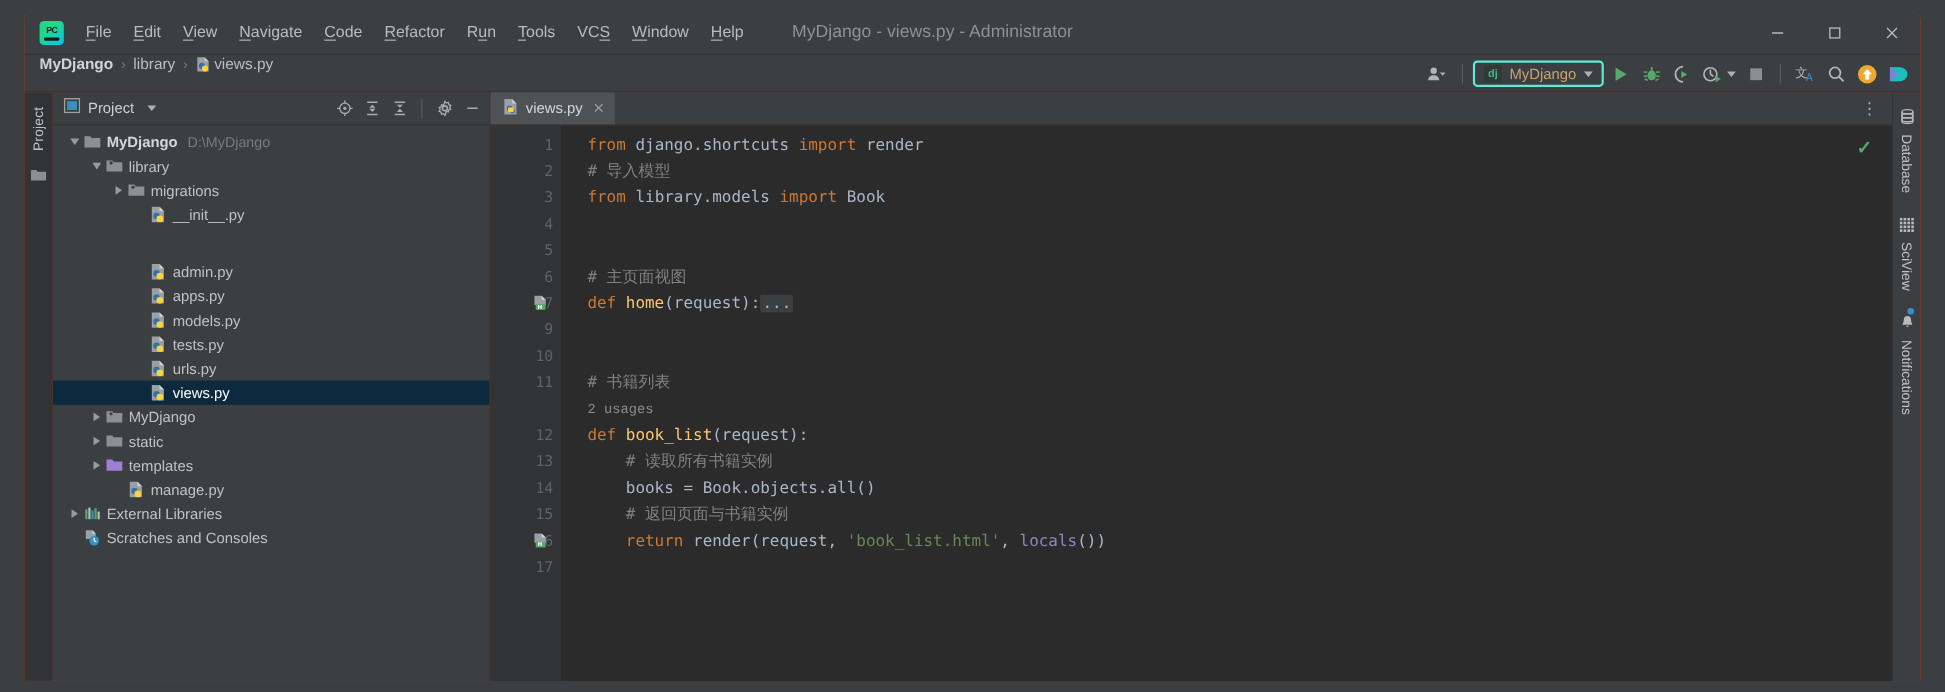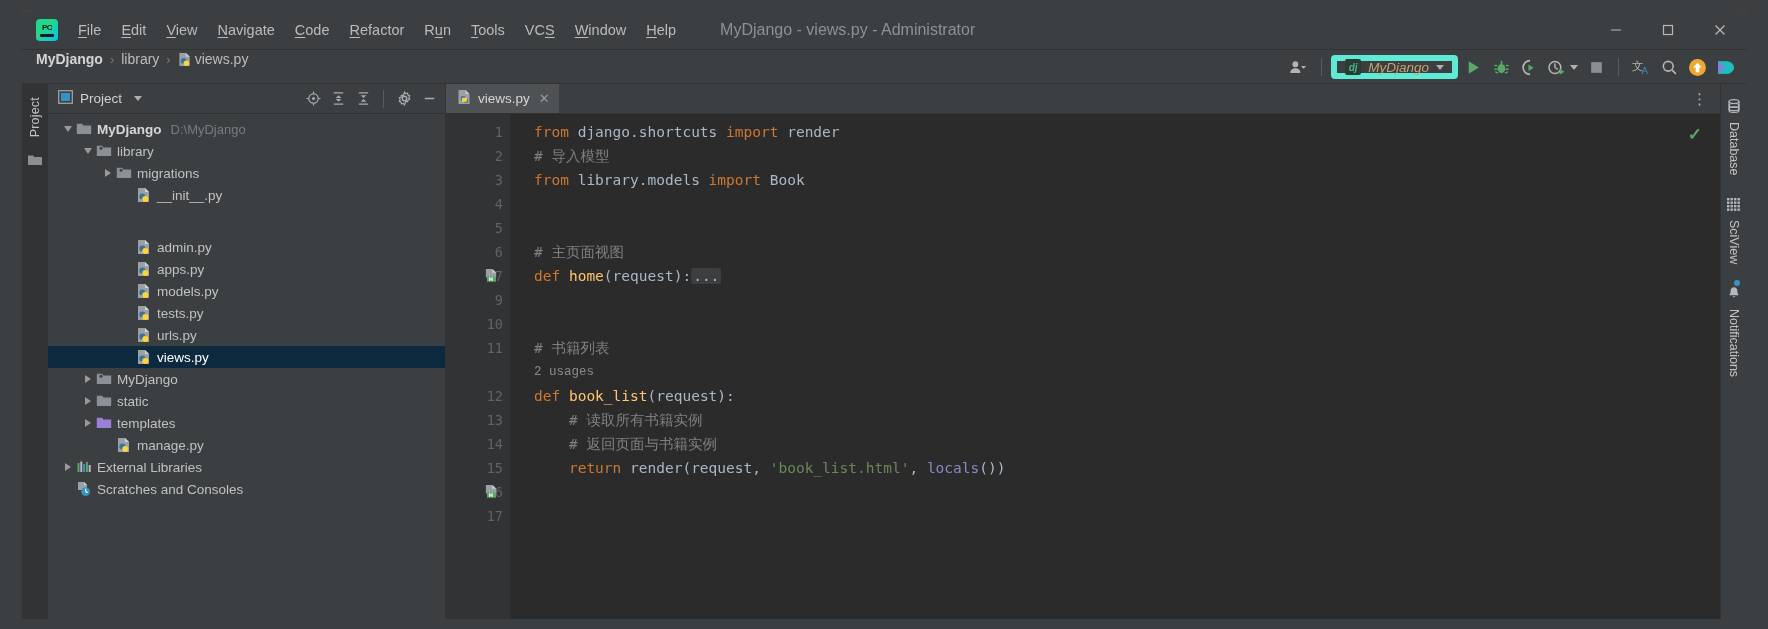--- a/index.html
+++ b/index.html
@@ -86,21 +86,21 @@
   }
   .tb-btn {
     height: 26px; min-width: 26px;
     display: flex; align-items: center; justify-content: center;
     border-radius: 4px; color: #b4b4b4; padding: 0 3px;
   }
   .vsep { width: 1px; height: 18px; background: #5a5d5f; margin: 0 7px; }
   .run-config {
     display: flex; align-items: center; gap: 7px;
     height: 24px; padding: 0 8px;
-    border: 6px solid #5eead4; border-radius: 4px; font-style: italic;
+    border: 2px solid #5eead4; border-radius: 4px;
   }
   .run-config .dj-icon {
     width: 16px; height: 16px; border-radius: 2px;
     background: #2e3b35; color: #44b78b;
     font-size: 10px; font-weight: bold;
     display: flex; align-items: center; justify-content: center;
   }
   .run-config .rc-label { font-size: 13.5px; color: #c9a26d; }
   .caret {
     width: 0; height: 0;
@@ -736,20 +736,21 @@
             <div class="cline"></div>
             <div class="cline"></div>
             <div class="cline"><span class="cm"># 主页面视图</span></div>
             <div class="cline"><span class="k">def </span><span class="fn">home</span><span class="tx">(request):</span><span class="fold-ellipsis">...</span></div>
             <div class="cline"></div>
             <div class="cline"></div>
             <div class="cline"><span class="cm"># 书籍列表</span></div>
             <div class="inlay">2 usages</div>
             <div class="cline"><span class="k">def </span><span class="fn">book_list</span><span class="tx">(request):</span></div>
             <div class="cline"><span class="cm">    # 读取所有书籍实例</span></div>
+            <div class="cline"><span class="tx">    books = Book.objects.all()</span></div>
             <div class="cline"><span class="cm">    # 返回页面与书籍实例</span></div>
             <div class="cline"><span class="tx">    </span><span class="k">return </span><span class="tx">render(request, </span><span class="st">'book_list.html'</span><span class="tx">, </span><span class="bi">locals</span><span class="tx">())</span></div>
             <div class="cline"></div>
           </div>
         <div class="check-mark">✓</div>
       </div>
     </div>
 
     <div class="right-strip" id="rightstrip">
         <div class="vtab-r" style="position: relative;">

